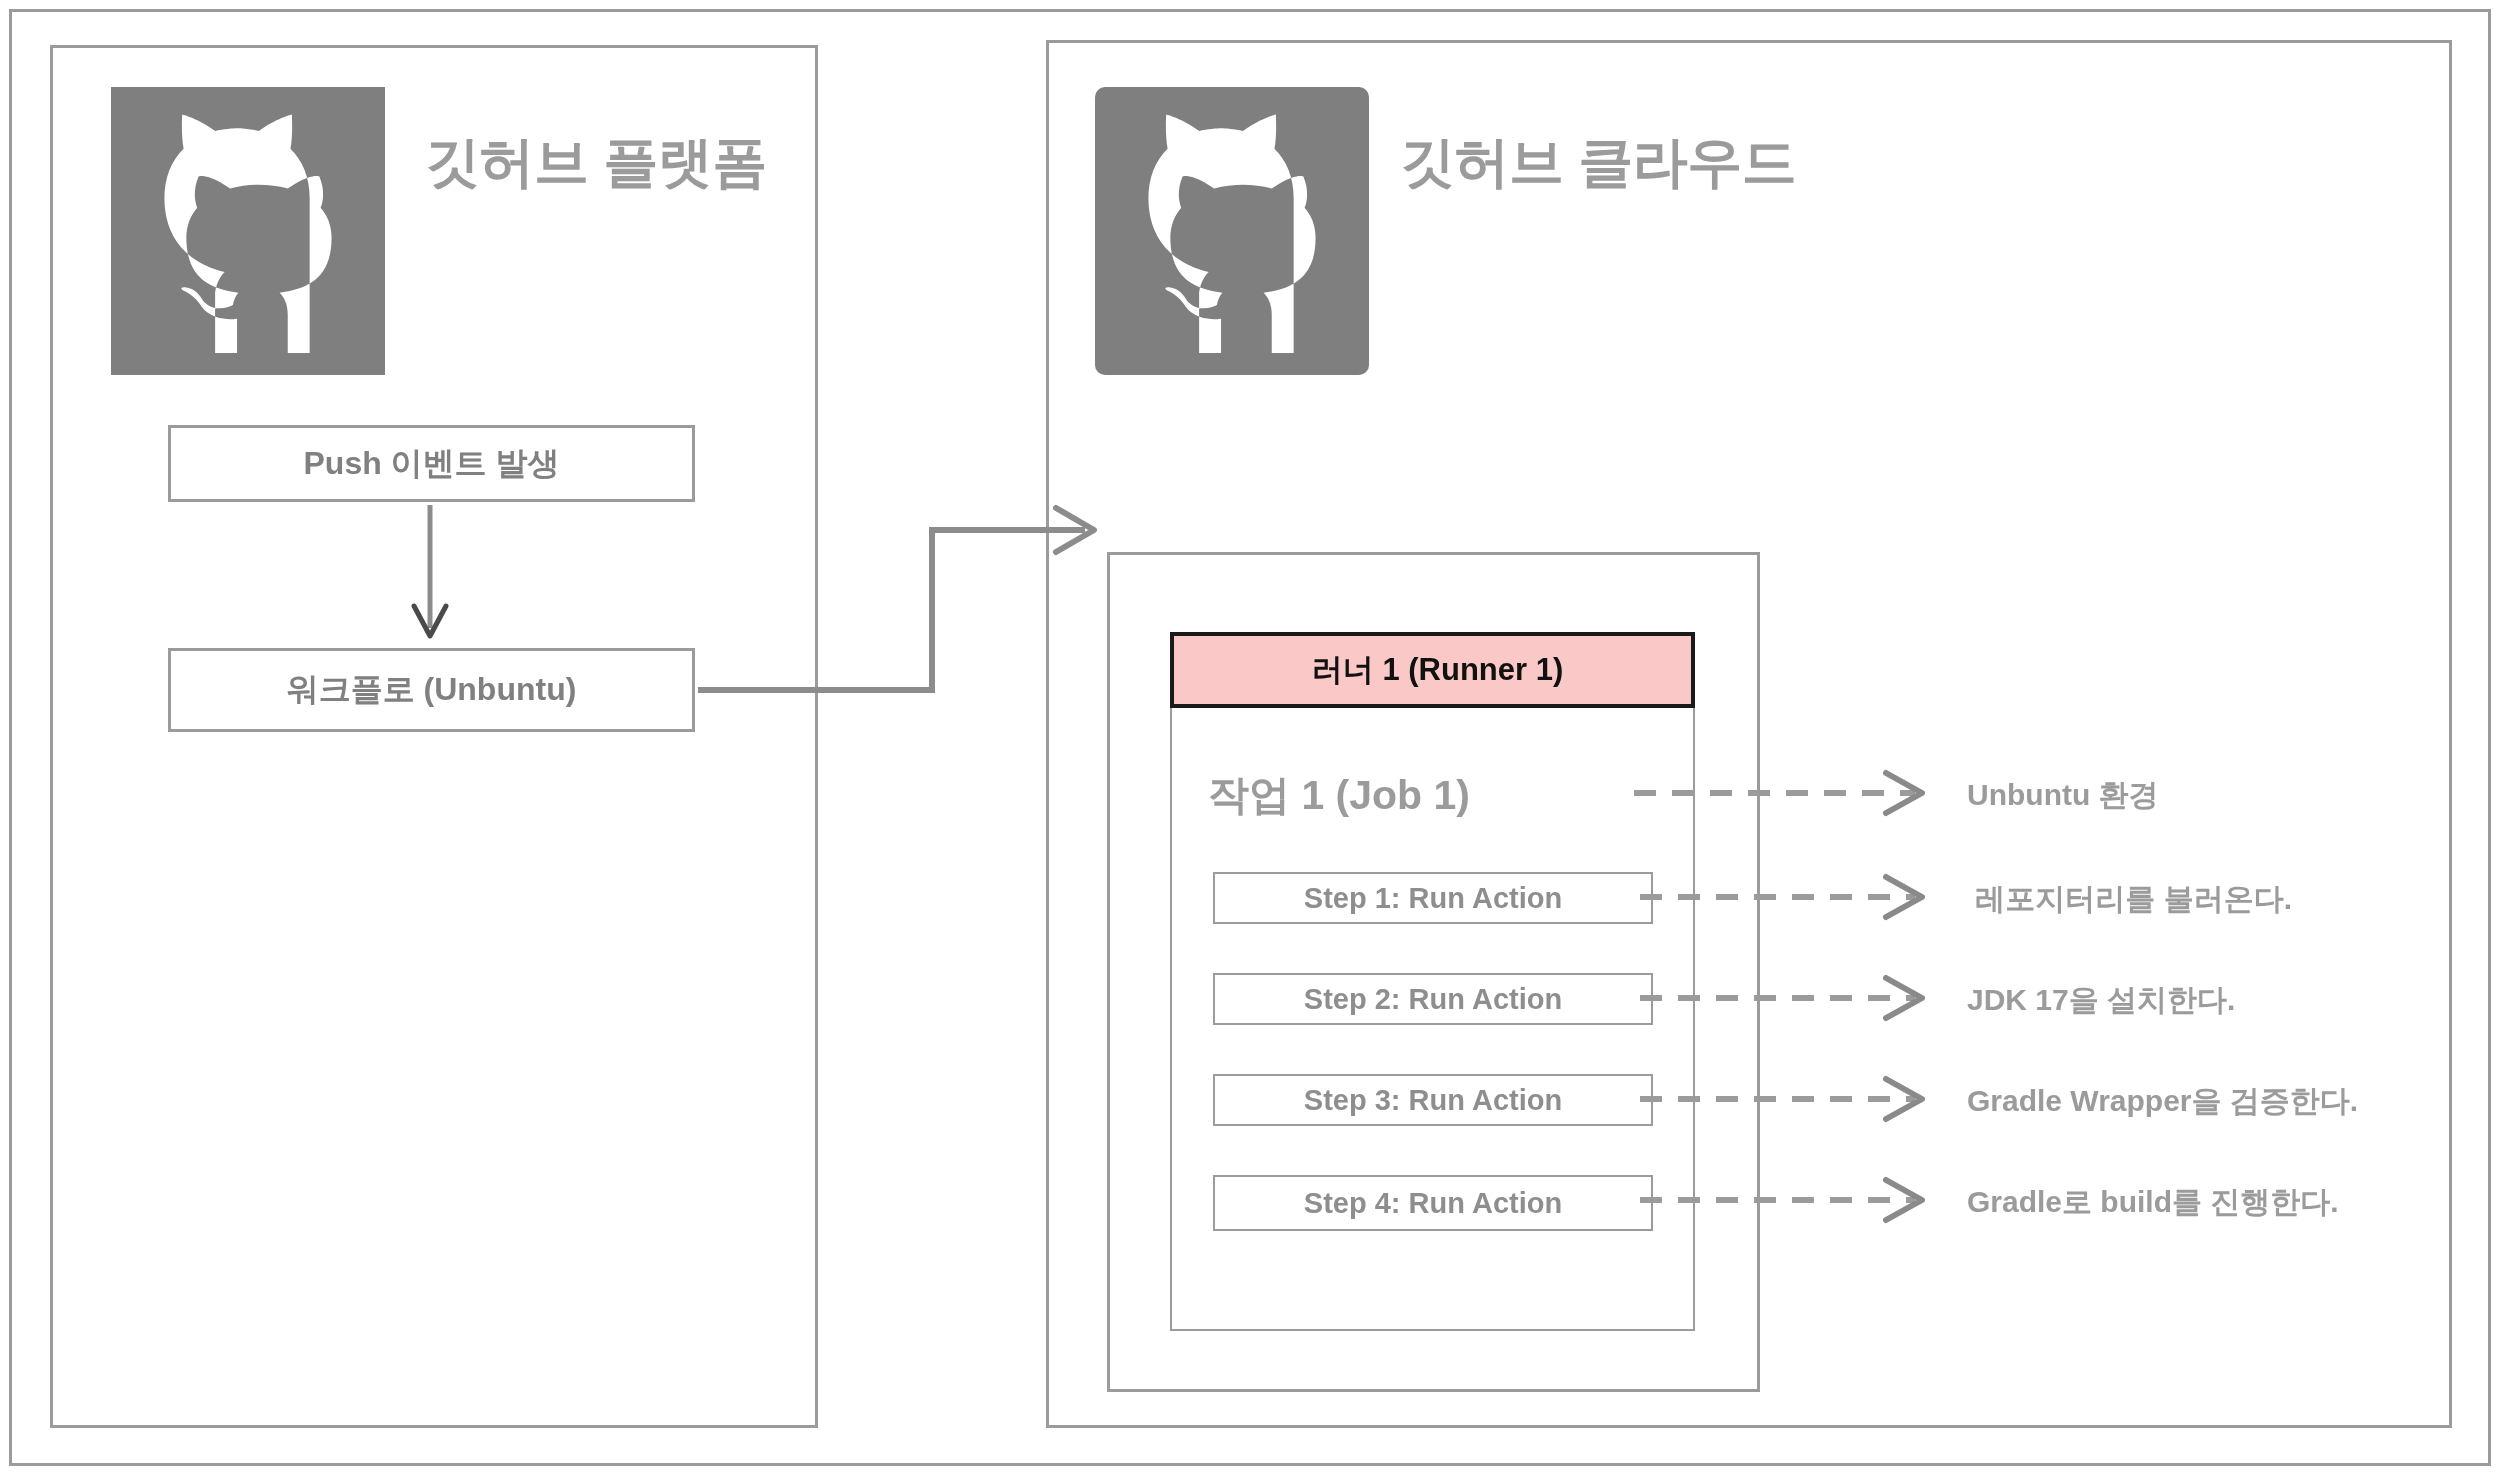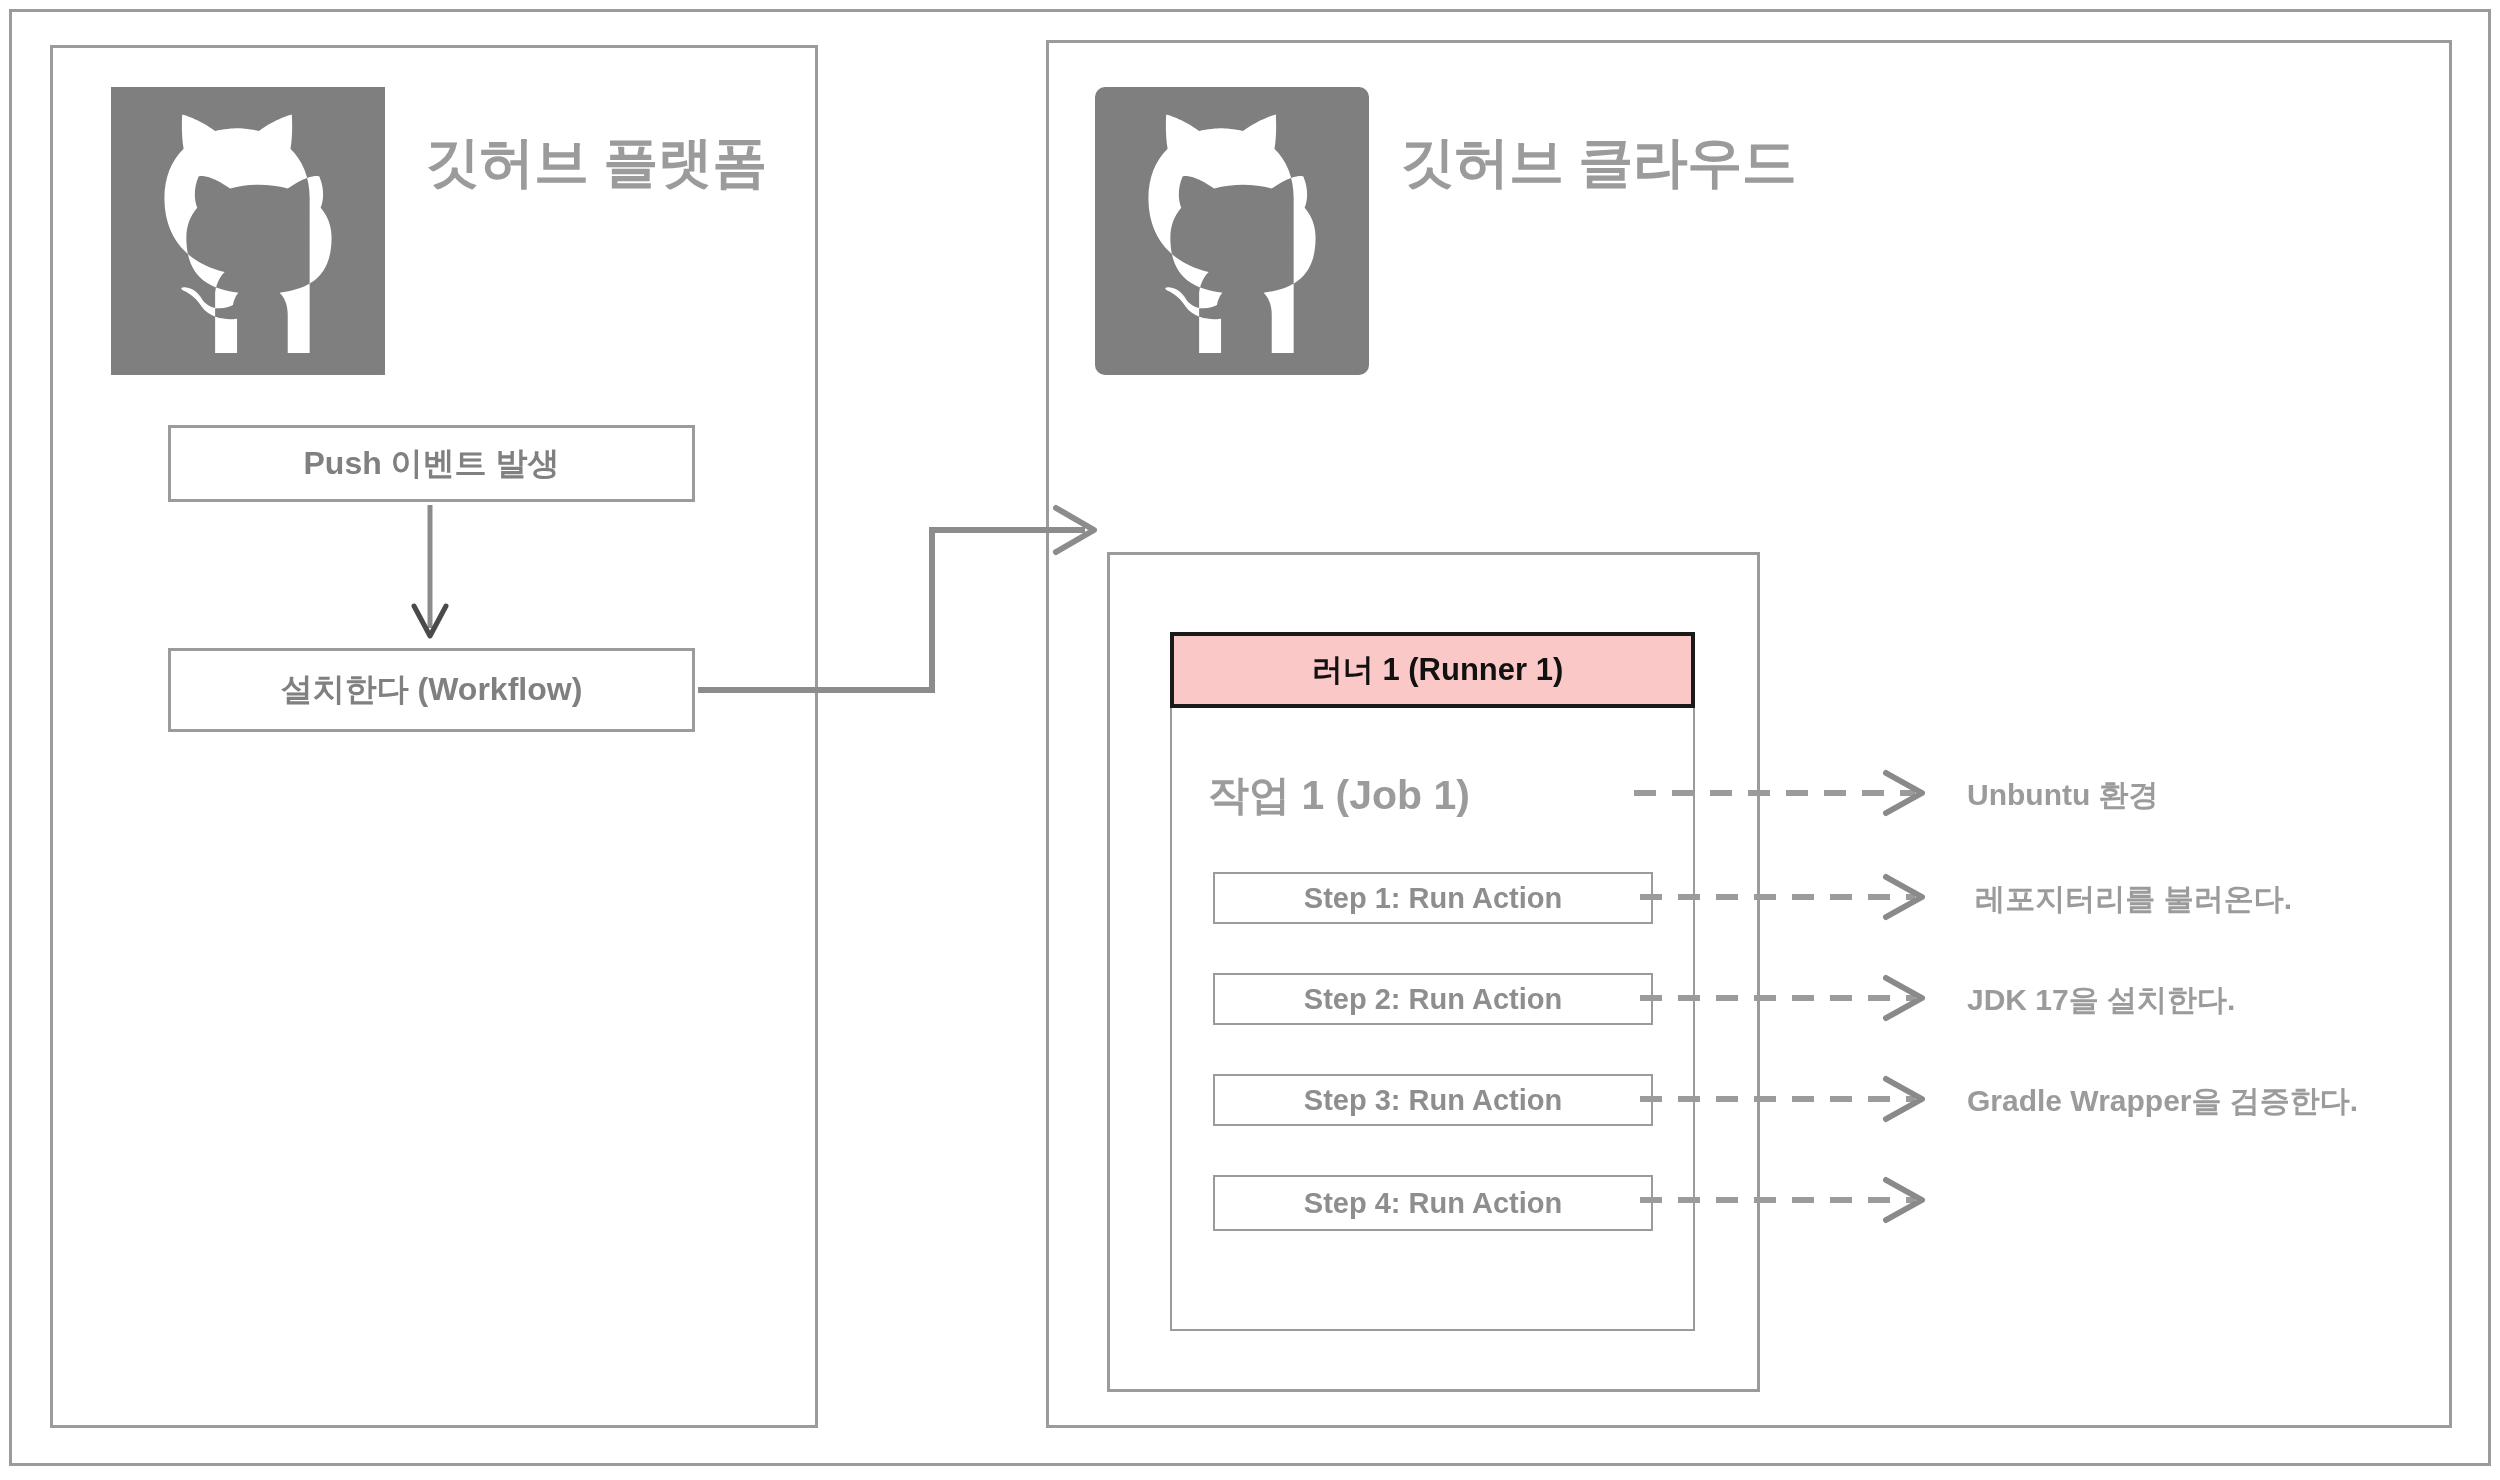--- a/index.html
+++ b/index.html
@@ -212,21 +212,21 @@
     </svg>
   </div>
 
   <div class="panel-title" style="left:425px; top:126px; font-size:55px;">깃허브 플랫폼</div>
 
   <div class="plain-box" style="left:168px; top:425px; width:527px; height:77px; font-size:32px;">
     <span>Push 이벤트 발생</span>
   </div>
 
   <div class="plain-box" style="left:168px; top:648px; width:527px; height:84px; font-size:32px;">
-    <span>설치한다 (Workflow)</span>
+    <span>워크플로 (Unbuntu)</span>
   </div>
 
   <div class="panel" id="panel-cloud"></div>
 
   <div style="position:absolute; left:1095px; top:87px; width:274px; height:288px; background:#7f7f7f; border-radius:10px; overflow:hidden;">
     <svg width="274" height="288" viewBox="0 0 100 105" aria-hidden="true" style="display:block;">
       <path fill="#ffffff" d="M26,10 C26,10 25.5,17 26.5,22.5 C22,27 19.5,33 19.5,40.5
         C19.5,56 29,64.5 41.5,67.5 C39.5,69.5 38.4,72 38,75 L38,97 L46,97 L46,84.5
         C46,84.5 37,86 33,80 C30.5,76 27,74.5 27,74.5 C24,73 27,73 27,73
         C31,73.3 33,77 33,77 C36,82 42,81 44.5,79.5 C44.8,77.5 45.6,76 46.5,75
@@ -303,14 +303,15 @@
     <g>
       <line x1="1640" y1="1200" x2="1915" y2="1200" stroke="#9b9b9b" stroke-width="6" stroke-dasharray="22 16"></line>
       <polyline points="1886,1180 1922,1200 1886,1220" fill="none" stroke="#8a8a8a" stroke-width="6" stroke-linecap="round" stroke-linejoin="round"></polyline>
     </g>
   </svg>
 
   <div class="annot-label" style="left:1967px; top:775px;">Unbuntu 환경</div>
   <div class="annot-label" style="left:1967px; top:879px;"> 레포지터리를 불러온다.</div>
   <div class="annot-label" style="left:1967px; top:980px;">JDK 17을 설치한다.</div>
   <div class="annot-label" style="left:1967px; top:1081px;">Gradle Wrapper을 검증한다.</div>
+  <div class="annot-label" style="left:1967px; top:1182px;">Gradle로 build를 진행한다.</div>
 
 </div>
 
 </body></html>

